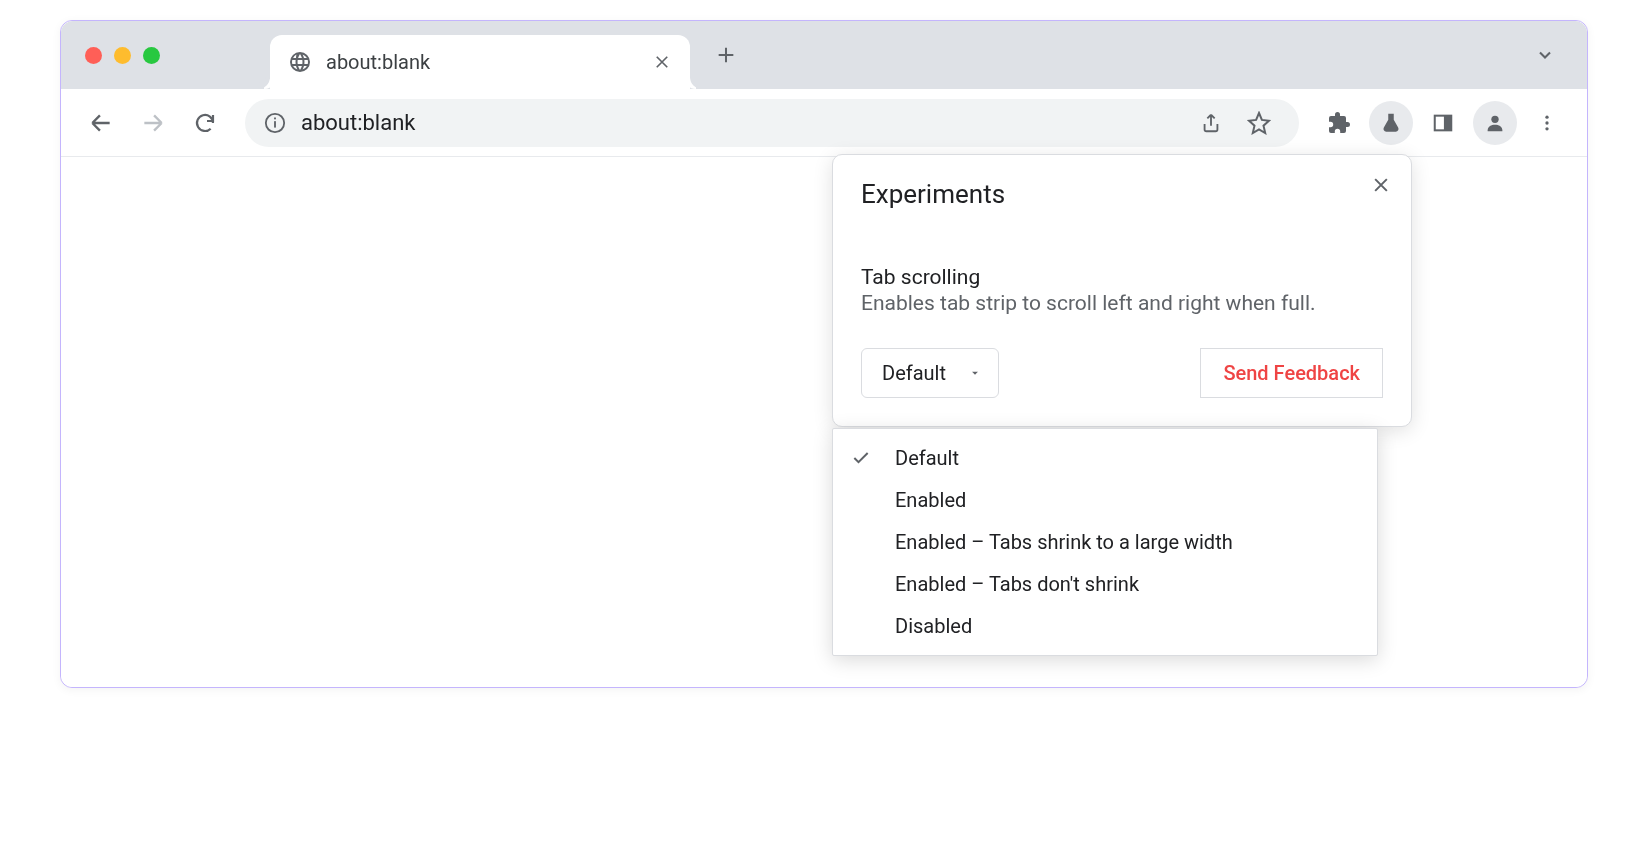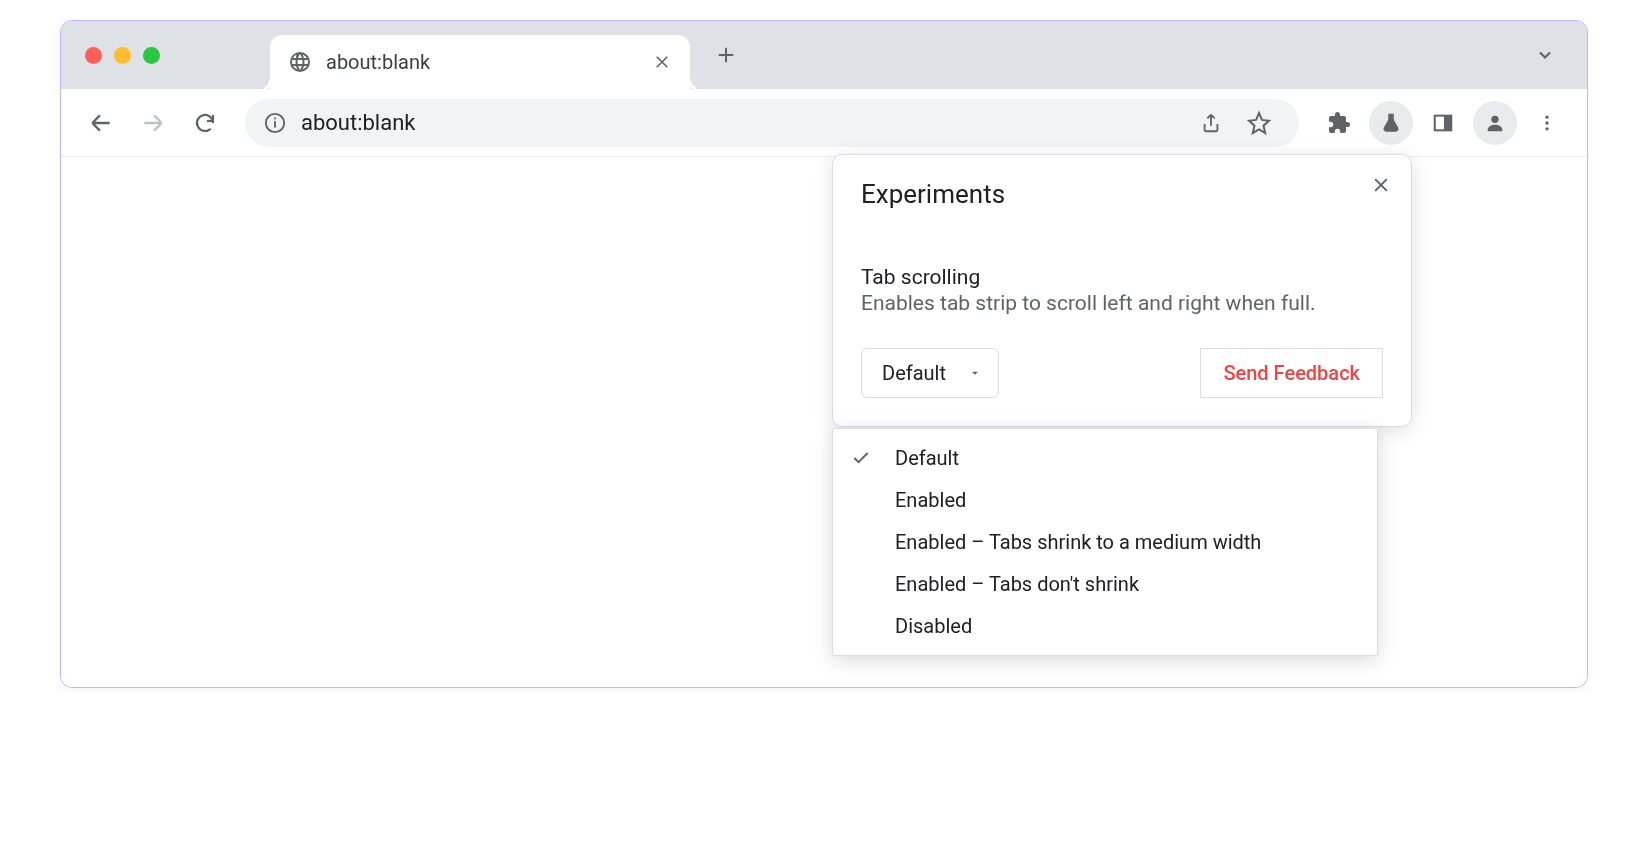--- a/index.html
+++ b/index.html
@@ -325,21 +325,21 @@
         </svg>
       </span>
       <span>Default</span>
     </div>
     <div class="dropdown-item">
       <span class="check-col"></span>
       <span>Enabled</span>
     </div>
     <div class="dropdown-item">
       <span class="check-col"></span>
-      <span>Enabled – Tabs shrink to a medium width</span>
+      <span>Enabled – Tabs shrink to a large width</span>
     </div>
     <div class="dropdown-item">
       <span class="check-col"></span>
       <span>Enabled – Tabs don't shrink</span>
     </div>
     <div class="dropdown-item">
       <span class="check-col"></span>
       <span>Disabled</span>
     </div>
   </div>

